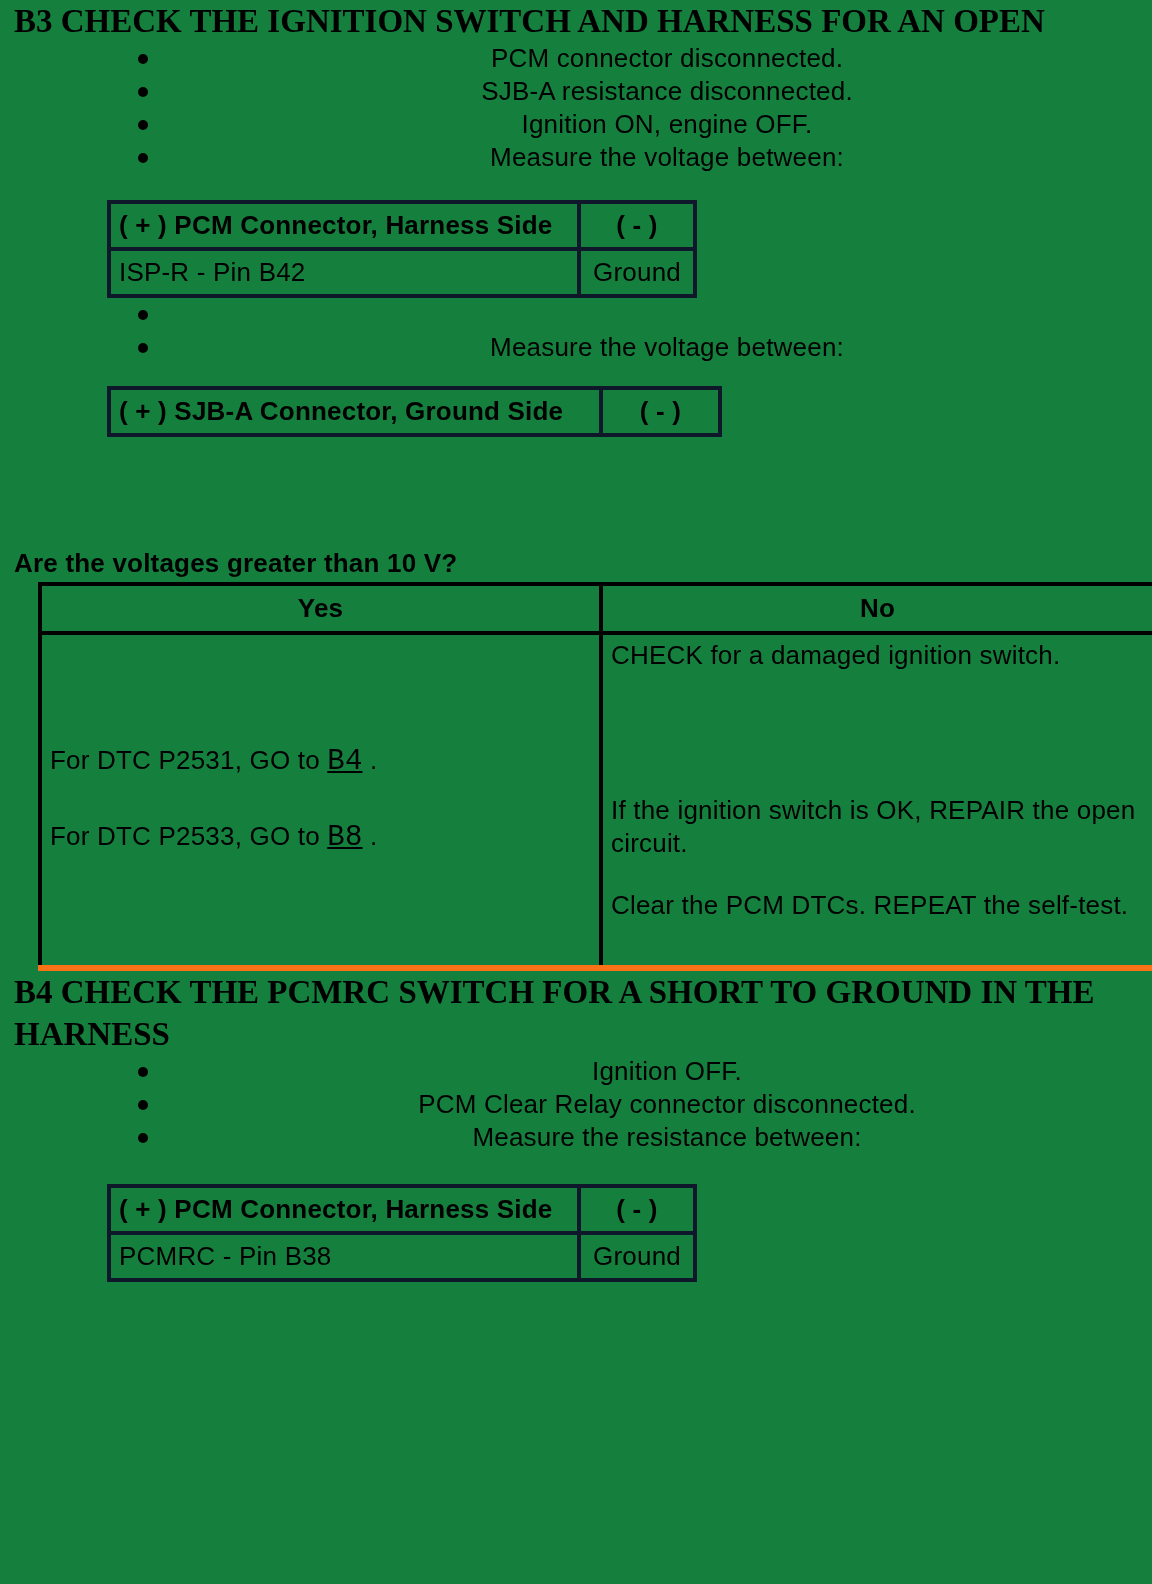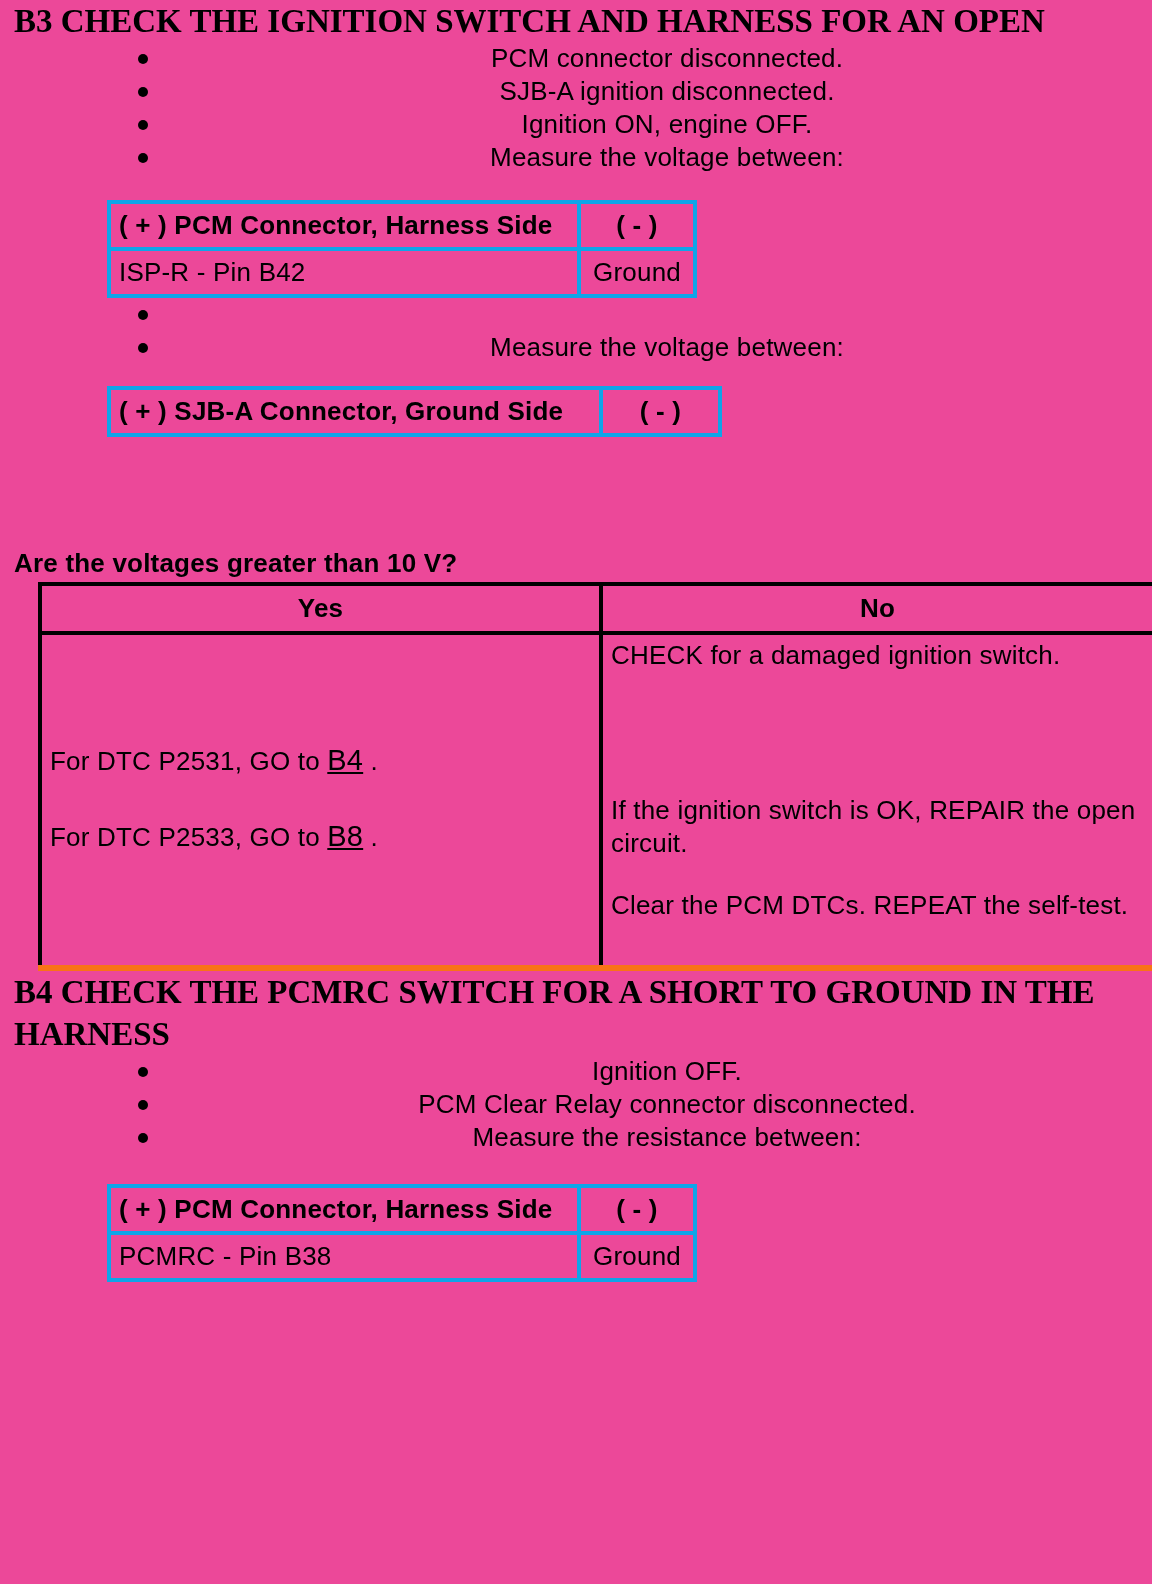--- a/index.html
+++ b/index.html
@@ -1,20 +1,20 @@
 <!DOCTYPE html>
 <html><head>
 <meta charset="utf-8">
 <style>
   html, body { margin: 0; padding: 0; background: #ffffff; }
   .doc {
     position: relative;
     width: 1152px;
     height: 1584px;
-    background: #ec4899;
+    background: #15803d;
     color: #000000;
     font-family: "Liberation Sans", sans-serif;
     font-size: 26px;
     line-height: 33px;
     letter-spacing: 0.2px;
     overflow: hidden;
   }
   h1.sec-heading {
     font-family: "Liberation Serif", serif;
     font-weight: bold;
@@ -42,21 +42,21 @@
   .list-b3a { margin-top: 42px; }
   .list-b3b { margin-top: 56px; }
   .list-b4  { margin-top: 44px; }
 
   table.mtable {
     border-collapse: collapse;
     margin-left: 107px;
     table-layout: fixed;
   }
   table.mtable th, table.mtable td {
-    border: 4px solid #0ea5e9;
+    border: 4px solid #0f172a;
     padding: 5px 8px;
     line-height: 33px;
     text-align: left;
     overflow: hidden;
     white-space: nowrap;
   }
   table.mtable th { font-weight: bold; }
   table.mtable .c-minus { width: 96px; text-align: center; }
   table.mtable .c-minus-val { width: 96px; text-align: center; }
   table.t-pcm .c-plus { width: 450px; }
@@ -92,38 +92,38 @@
     padding: 4px 8px;
   }
   td.no-cell { padding-right: 50px; }
   td.yes-cell p, td.no-cell p { margin: 0; }
   .yp1 { margin-top: 105px !important; }
   .yp2 { margin-top: 42px !important; }
   .np2 { margin-top: 122px !important; }
   .np3 { margin-top: 29px !important; }
 
   a.doclink {
-    font-family: Liberation Sans, sans-serif;
+    font-family: Liberation Mono, monospace;
     font-size: 29px;
     color: #000;
     text-decoration: underline;
     cursor: pointer;
     text-align: right;
   }
 </style>
 </head>
 <body>
 
 <div class="doc">
 
   <h1 class="sec-heading h-b3">B3 CHECK THE IGNITION SWITCH AND HARNESS FOR AN OPEN</h1>
 
   <ul class="blist list-b3a">
     <li>PCM connector disconnected.</li>
-    <li>SJB-A ignition disconnected.</li>
+    <li>SJB-A resistance disconnected.</li>
     <li>Ignition ON, engine OFF.</li>
     <li>Measure the voltage between:</li>
   </ul>
 
   <table class="mtable t-pcm mt-t1">
     <tbody>
         <tr>
       <th class="c-plus">( + ) PCM Connector, Harness Side</th>
       <th class="c-minus">( - )</th>
     </tr>

